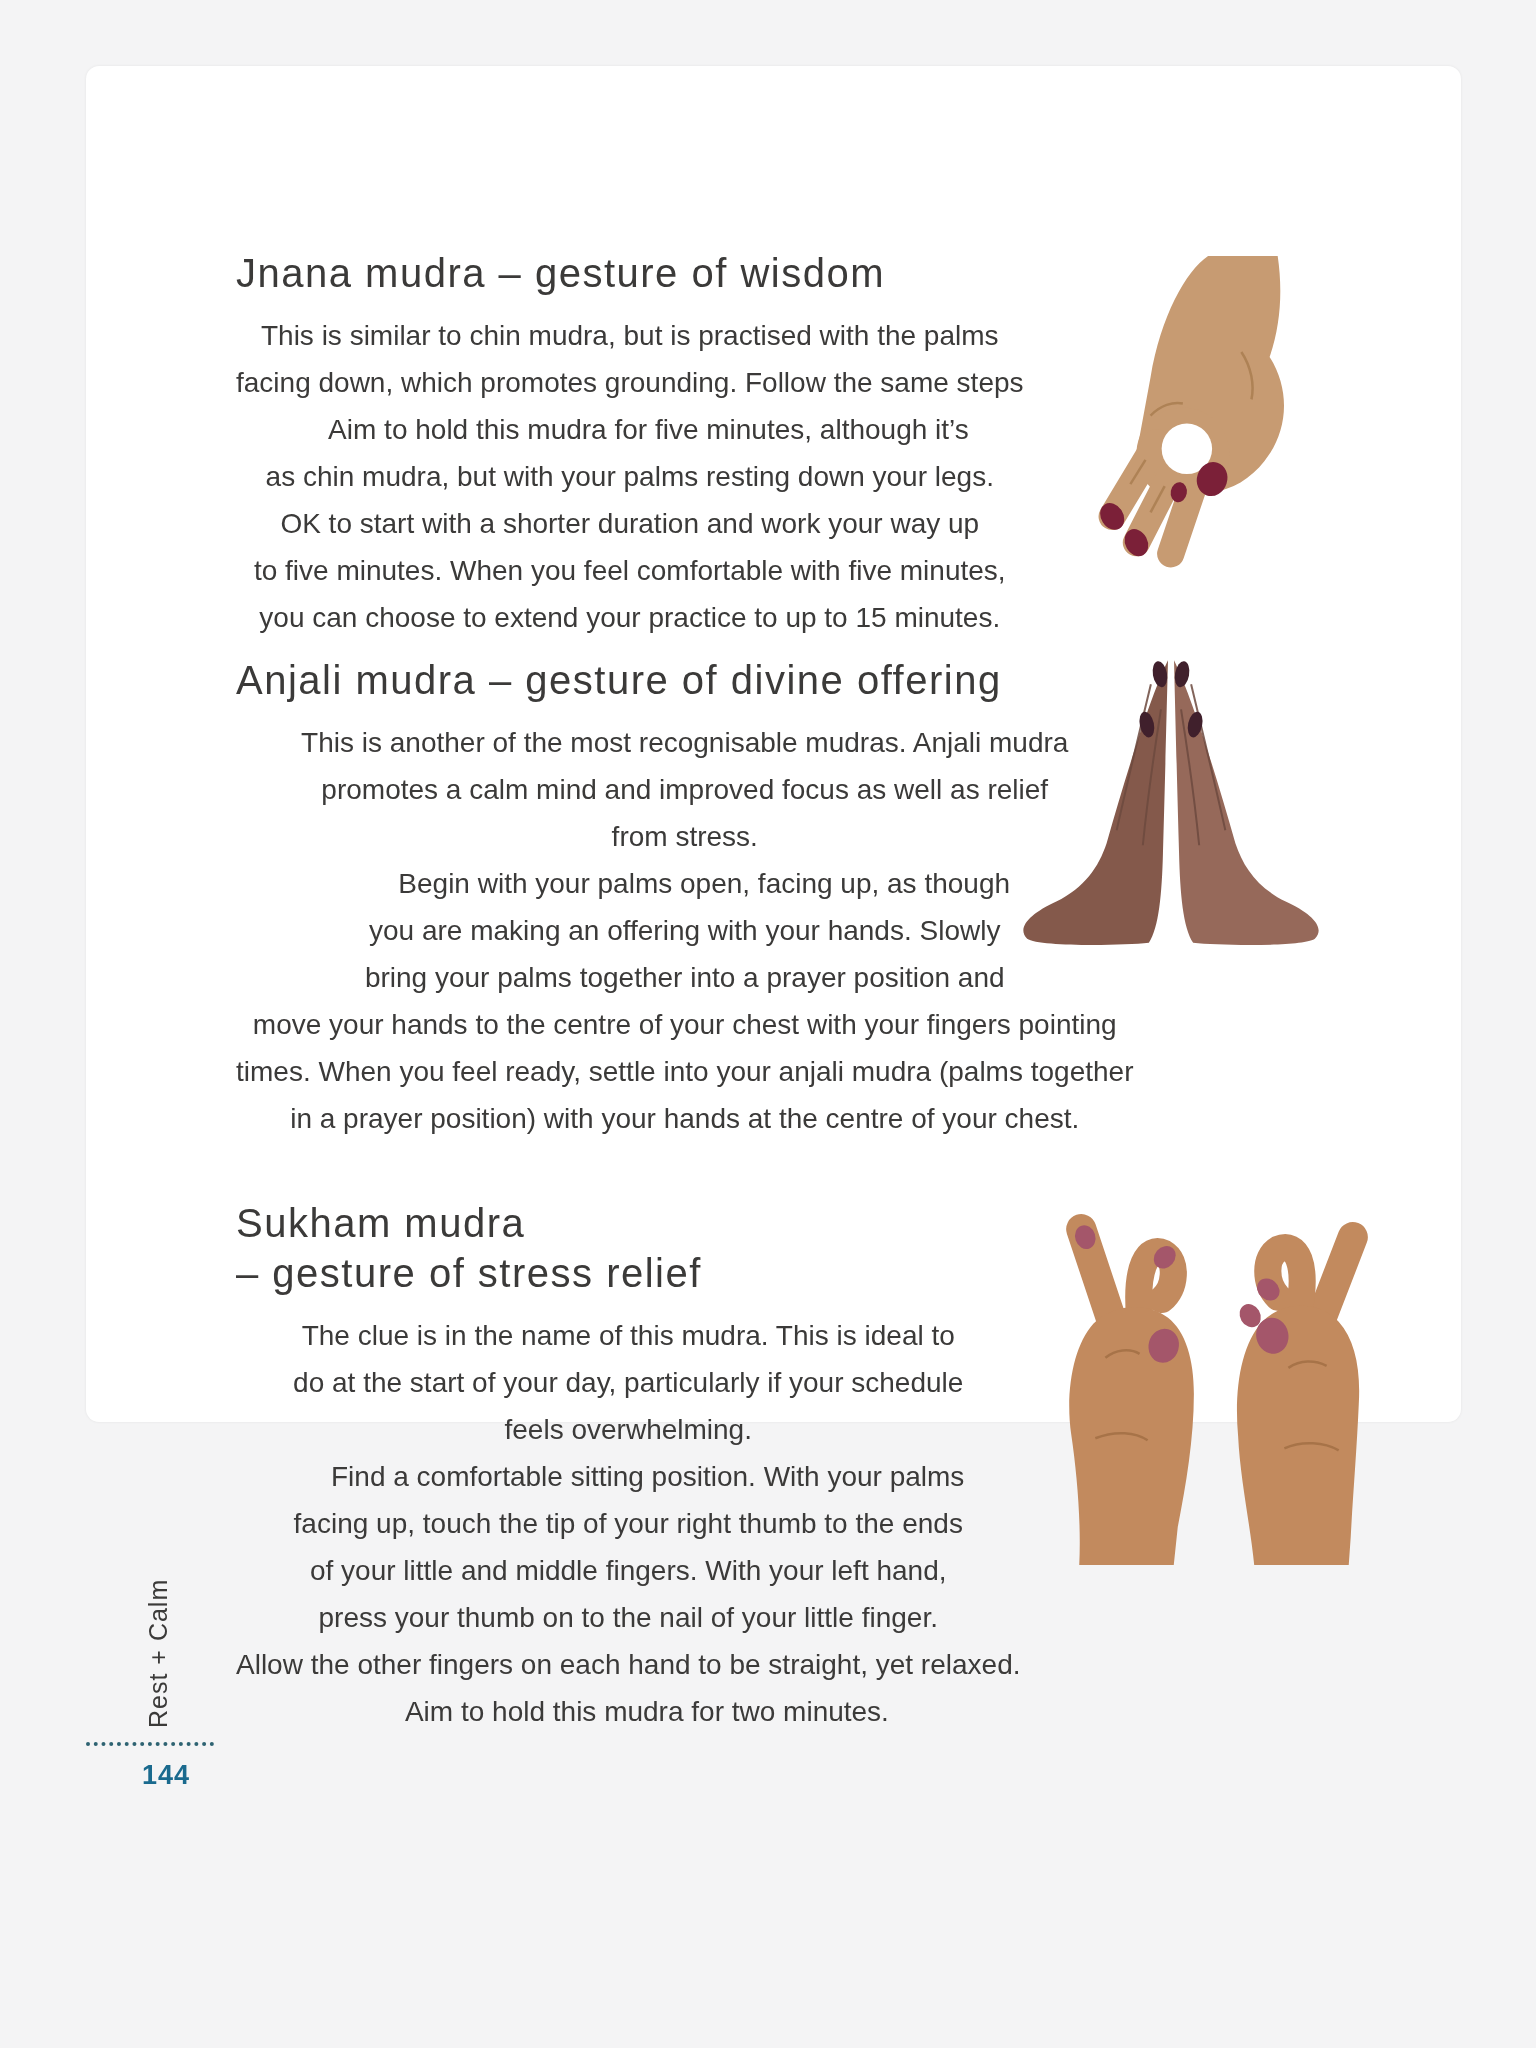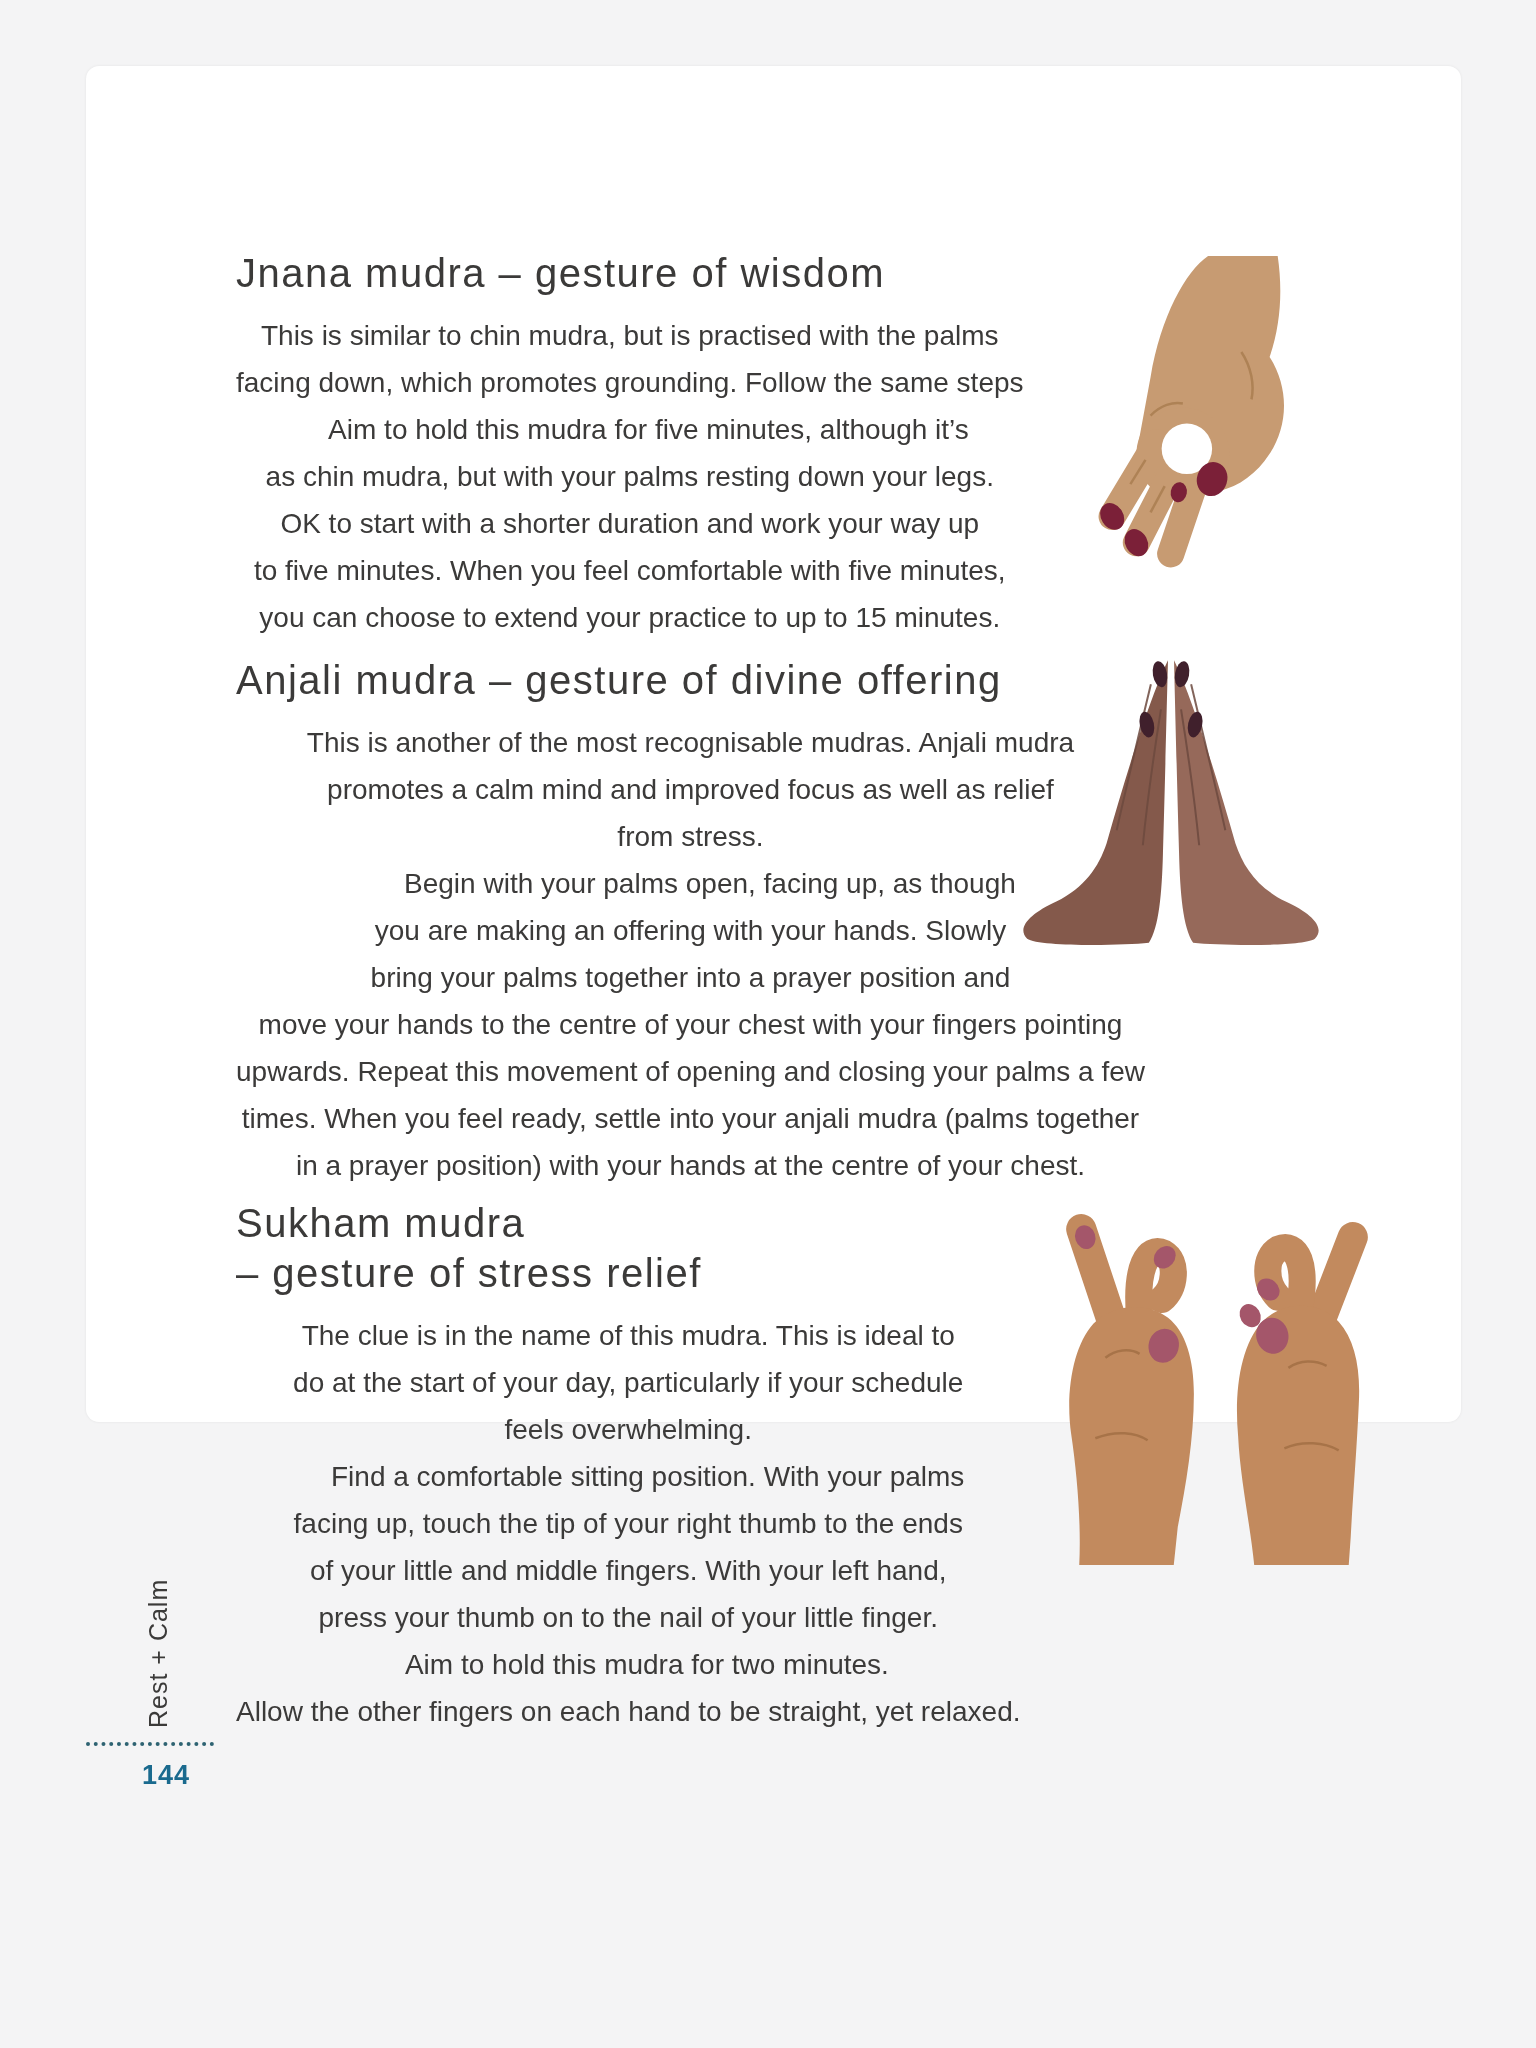--- a/index.html
+++ b/index.html
@@ -71,21 +71,20 @@
     <section class="section sec-2">
       <h2 class="heading">Anjali mudra – gesture of divine offering</h2>
       <div class="body">
           <p>This is another of the most recognisable mudras. Anjali mudra</p>
           <p>promotes a calm mind and improved focus as well as relief</p>
           <p>from stress.</p>
           <p>     Begin with your palms open, facing up, as though</p>
           <p>you are making an offering with your hands. Slowly</p>
           <p>bring your palms together into a prayer position and</p>
           <p>move your hands to the centre of your chest with your fingers pointing</p>
-          <p>upwards. Repeat this movement of opening and closing your palms a few</p>
           <p>times. When you feel ready, settle into your anjali mudra (palms together</p>
           <p>in a prayer position) with your hands at the centre of your chest.</p>
         </div>
     </section>
 
     <div class="illus illus-anjali">
       <svg width="342" height="297" viewBox="0 0 340 295">
         <path fill="#84594b" d="M167,6 C148,46 126,118 106,188 C98,212 84,232 56,246 C30,258 16,272 27,283 C38,291 120,290 148,287 C158,272 161,238 162,198 C164,128 166,46 167,6 Z"></path>
         <path fill="#96695a" d="M173,6 C192,46 214,118 234,188 C242,212 256,232 284,246 C310,258 324,272 313,283 C302,291 220,290 192,287 C182,272 179,238 178,198 C176,128 174,46 173,6 Z"></path>
         <g stroke="#6d4a3f" stroke-width="2" fill="none" opacity="0.85">
@@ -107,22 +106,22 @@
       <h2 class="heading">Sukham mudra
 – gesture of stress relief</h2>
       <div class="body">
           <p>The clue is in the name of this mudra. This is ideal to</p>
           <p>do at the start of your day, particularly if your schedule</p>
           <p>feels overwhelming.</p>
           <p>     Find a comfortable sitting position. With your palms</p>
           <p>facing up, touch the tip of your right thumb to the ends</p>
           <p>of your little and middle fingers. With your left hand,</p>
           <p>press your thumb on to the nail of your little finger.</p>
+          <p>Allow the other fingers on each hand to be straight, yet relaxed.</p>
           <p>     Aim to hold this mudra for two minutes.</p>
-          <p>Allow the other fingers on each hand to be straight, yet relaxed.</p>
         </div>
     </section>
 
     <div class="illus illus-sukham">
       <svg width="362" height="362" viewBox="0 0 360 360">
 
         <path stroke="#c28a5e" stroke-width="30" stroke-linecap="round" fill="none" d="M78,120 L46,24"></path>
         <path stroke="#c28a5e" stroke-width="27" stroke-linecap="round" fill="none" d="M104,110 C100,62 112,40 128,48 C142,56 140,82 126,94"></path>
         <path fill="#c28a5e" d="M44,358 C46,318 42,268 36,228 C30,186 38,140 58,118 C78,98 112,96 132,112 C150,126 158,154 158,188 C158,232 150,280 142,320 L138,358 Z"></path>
         <ellipse cx="128" cy="140" rx="15" ry="17" fill="#a4566a" transform="rotate(15 128 140)"></ellipse>

